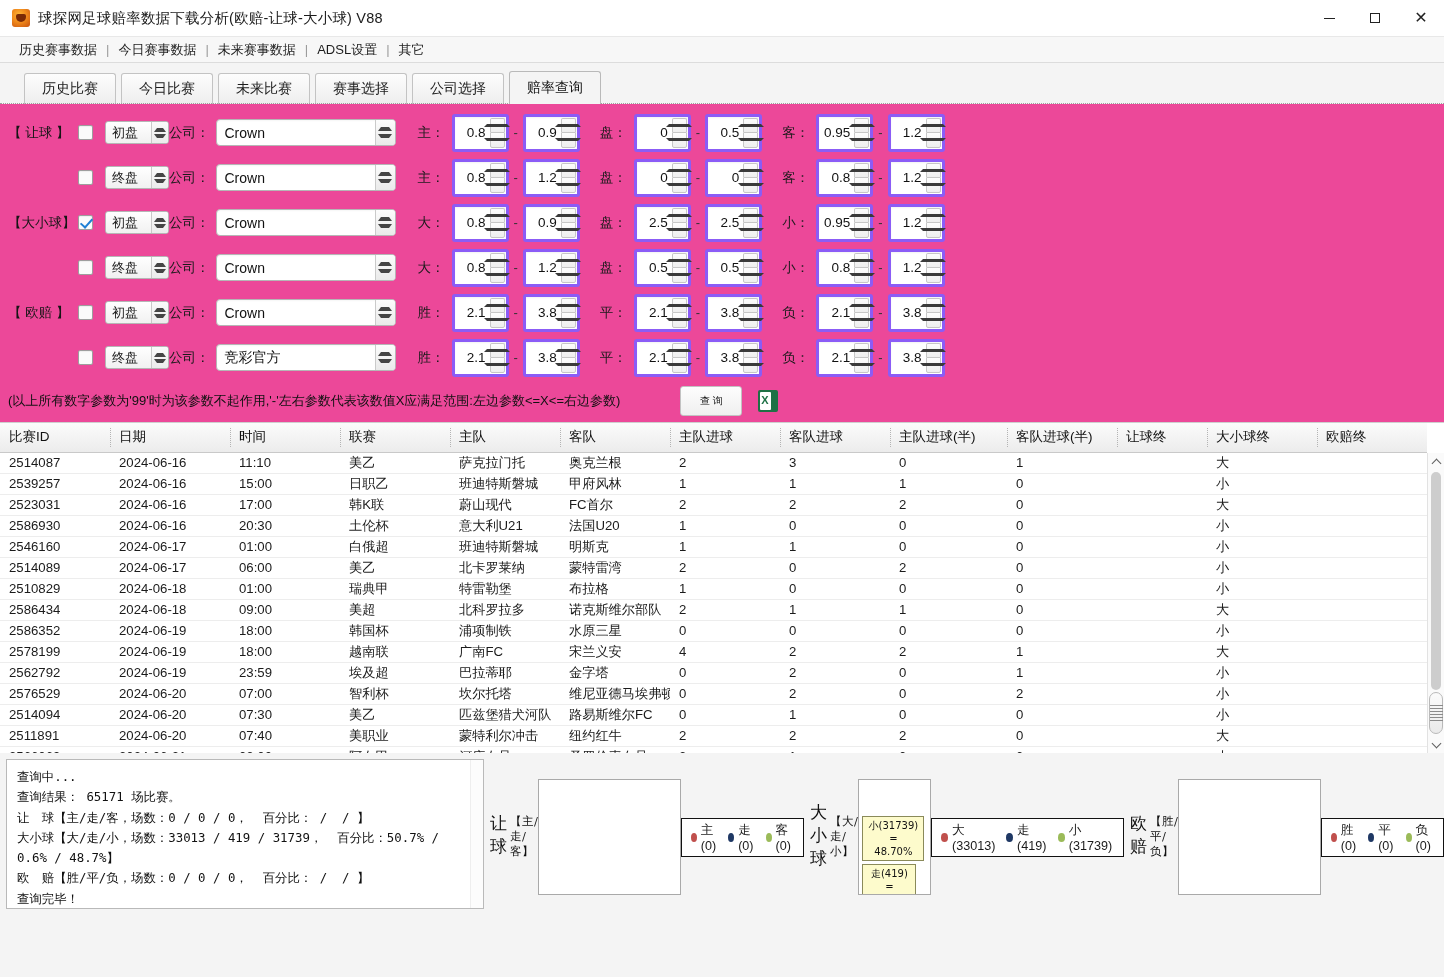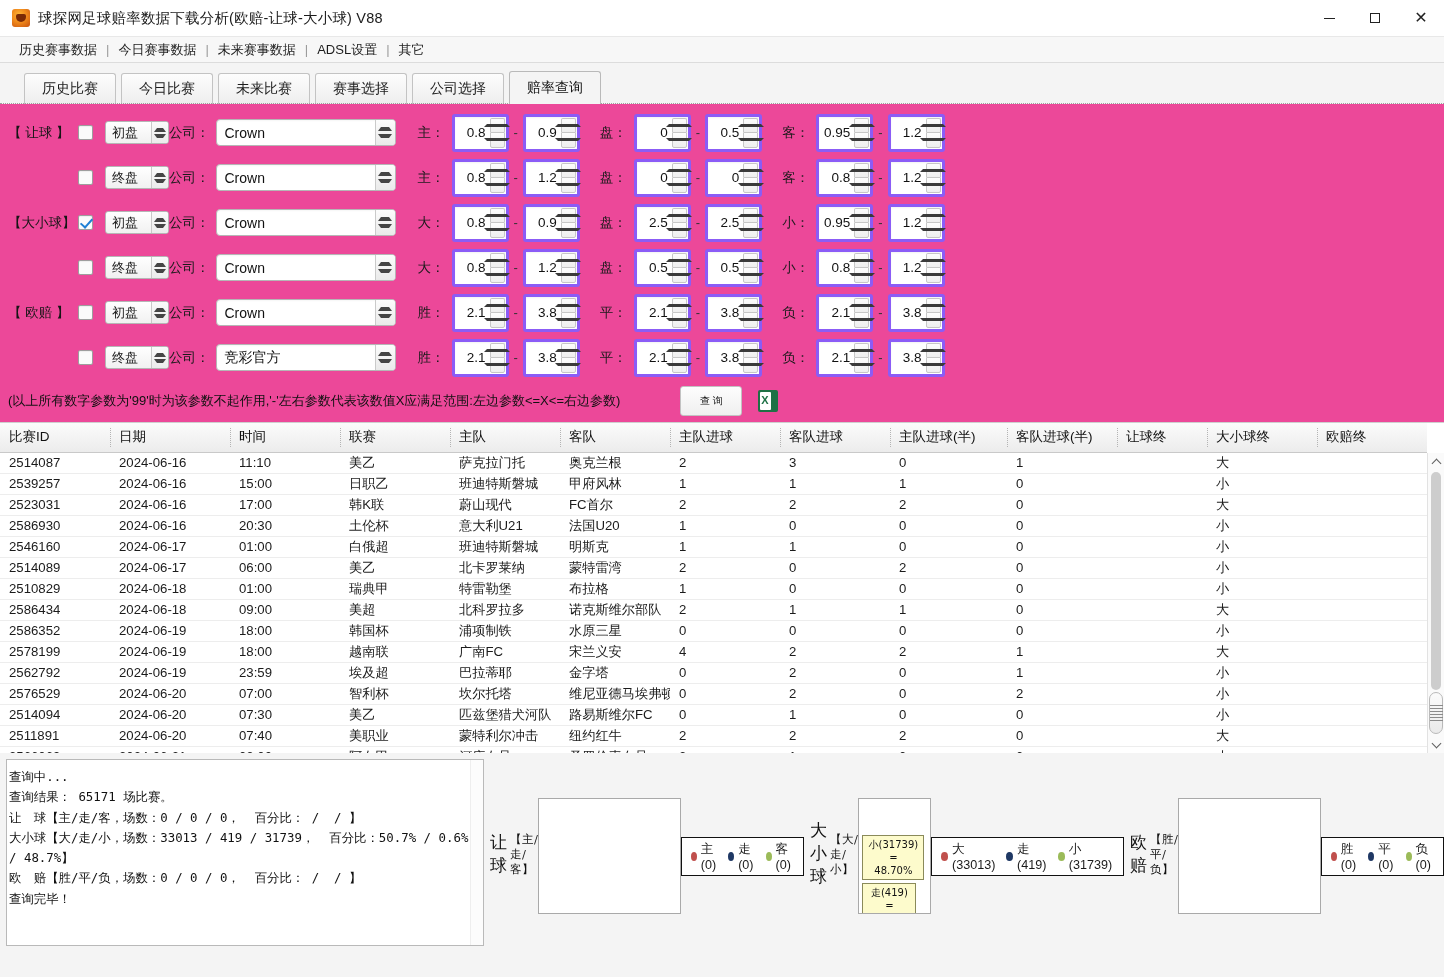--- a/index.html
+++ b/index.html
@@ -186,22 +186,22 @@
   }
   .vsb .handle i{display:block;width:13px;height:1px;background:#8b8b8b;}
   .vsb .bbtn{position:absolute;bottom:0;left:0;right:0;}
   .chev{width:7px;height:7px;border-left:1.4px solid #5e5e5e;border-top:1.4px solid #5e5e5e;}
   .chev.up{transform:rotate(45deg);margin-top:3px;}
   .chev.down{transform:rotate(-135deg);margin-bottom:3px;}
 
   
   .bottom{ display:flex; height:auto; padding:6px 0 0 0; background:#f4f4f4;}
   .logbox{
-    width:489px;height:187px;margin-left:6px;background:#fff;border:1px solid #b9b9b9;
-    padding:7px 2px; overflow:hidden; position:relative;
+    width:489px;height:150px;margin-left:6px;background:#fff;border:1px solid #b9b9b9;
+    padding:7px 10px; overflow:hidden; position:relative;
   }
   .logline{ font-family:"DejaVu Sans Mono","Liberation Mono",monospace;
             font-size:12.4px; line-height:20.3px; color:#111; white-space:pre-wrap;}
   .logsb{position:absolute;right:0;top:0;bottom:0;width:13px;background:#fcfcfc;border-left:1px solid #eee;}
 
   .charts{ display:flex; margin-left:6px; gap:6px; flex:1;}
   .chartcol{ width:314px; display:flex; flex-direction:row; align-items:center;}
   .ctitle{ font-family:"DejaVu Serif","Liberation Serif",serif; font-size:17px; color:#111; letter-spacing:3px; margin-top:2px;}
   .csub{ font-family:"DejaVu Serif","Liberation Serif",serif; font-size:11.5px; color:#111; margin-top:4px; letter-spacing:.5px;}
   .cbox{

